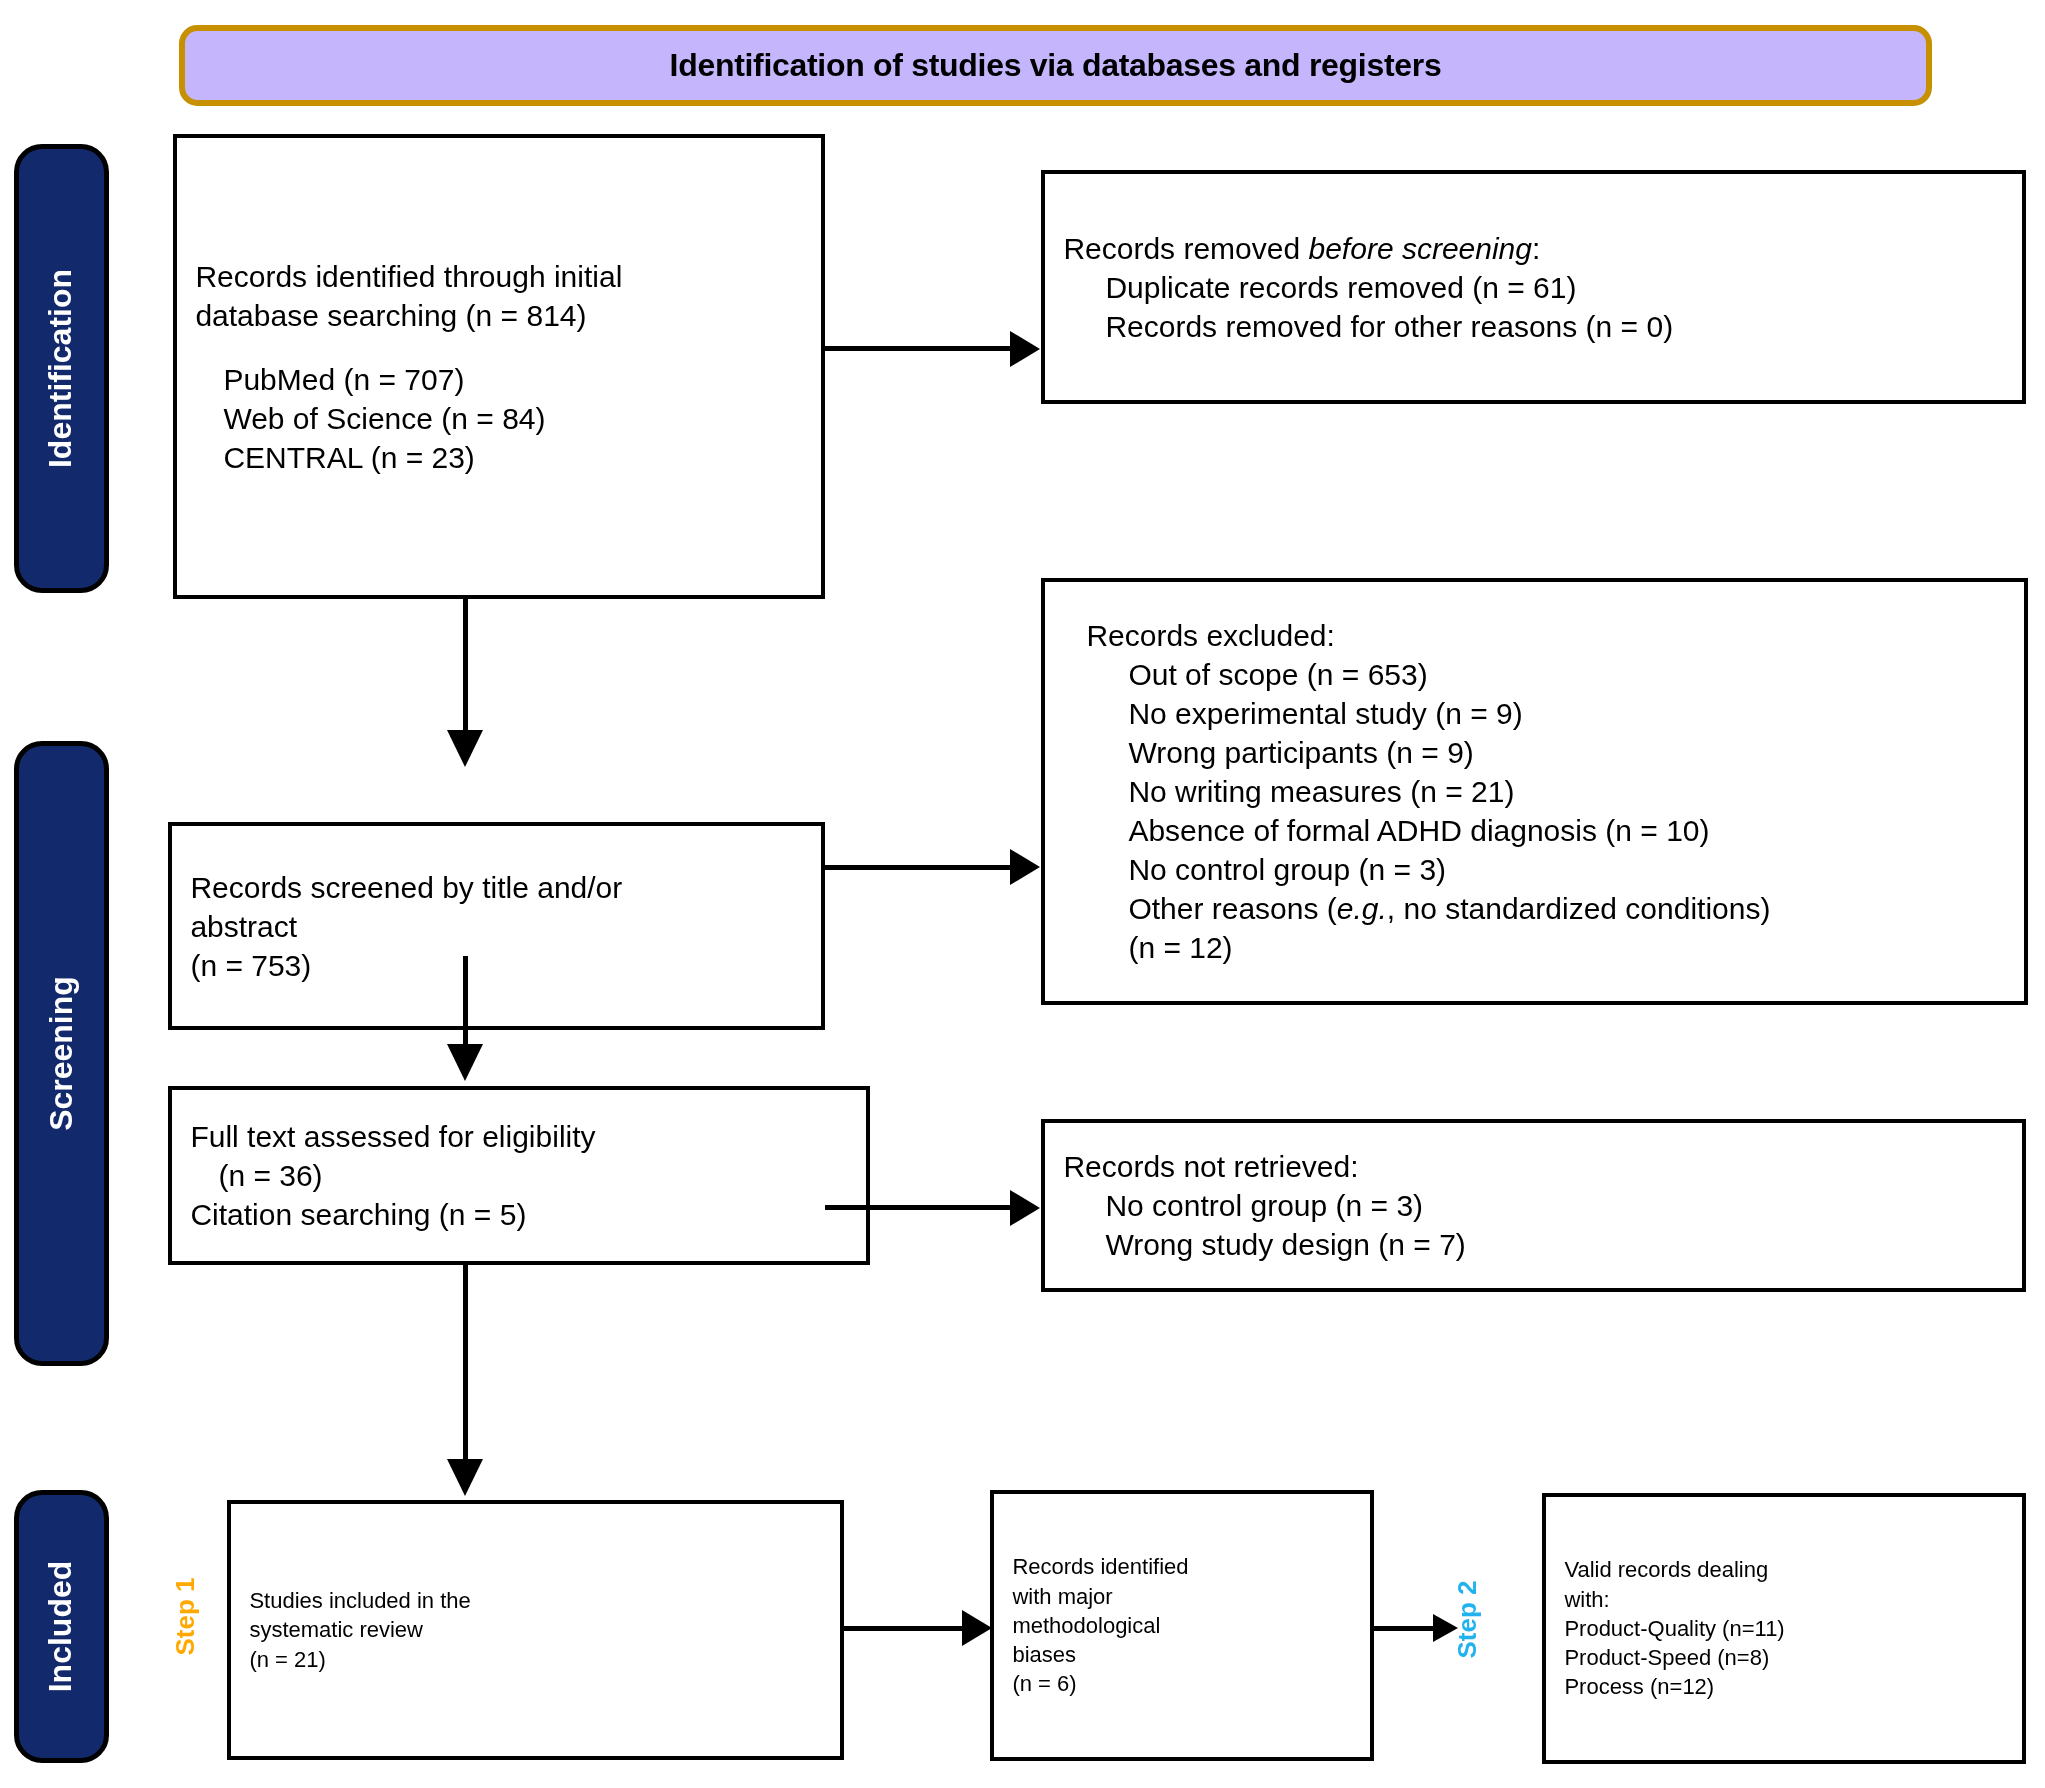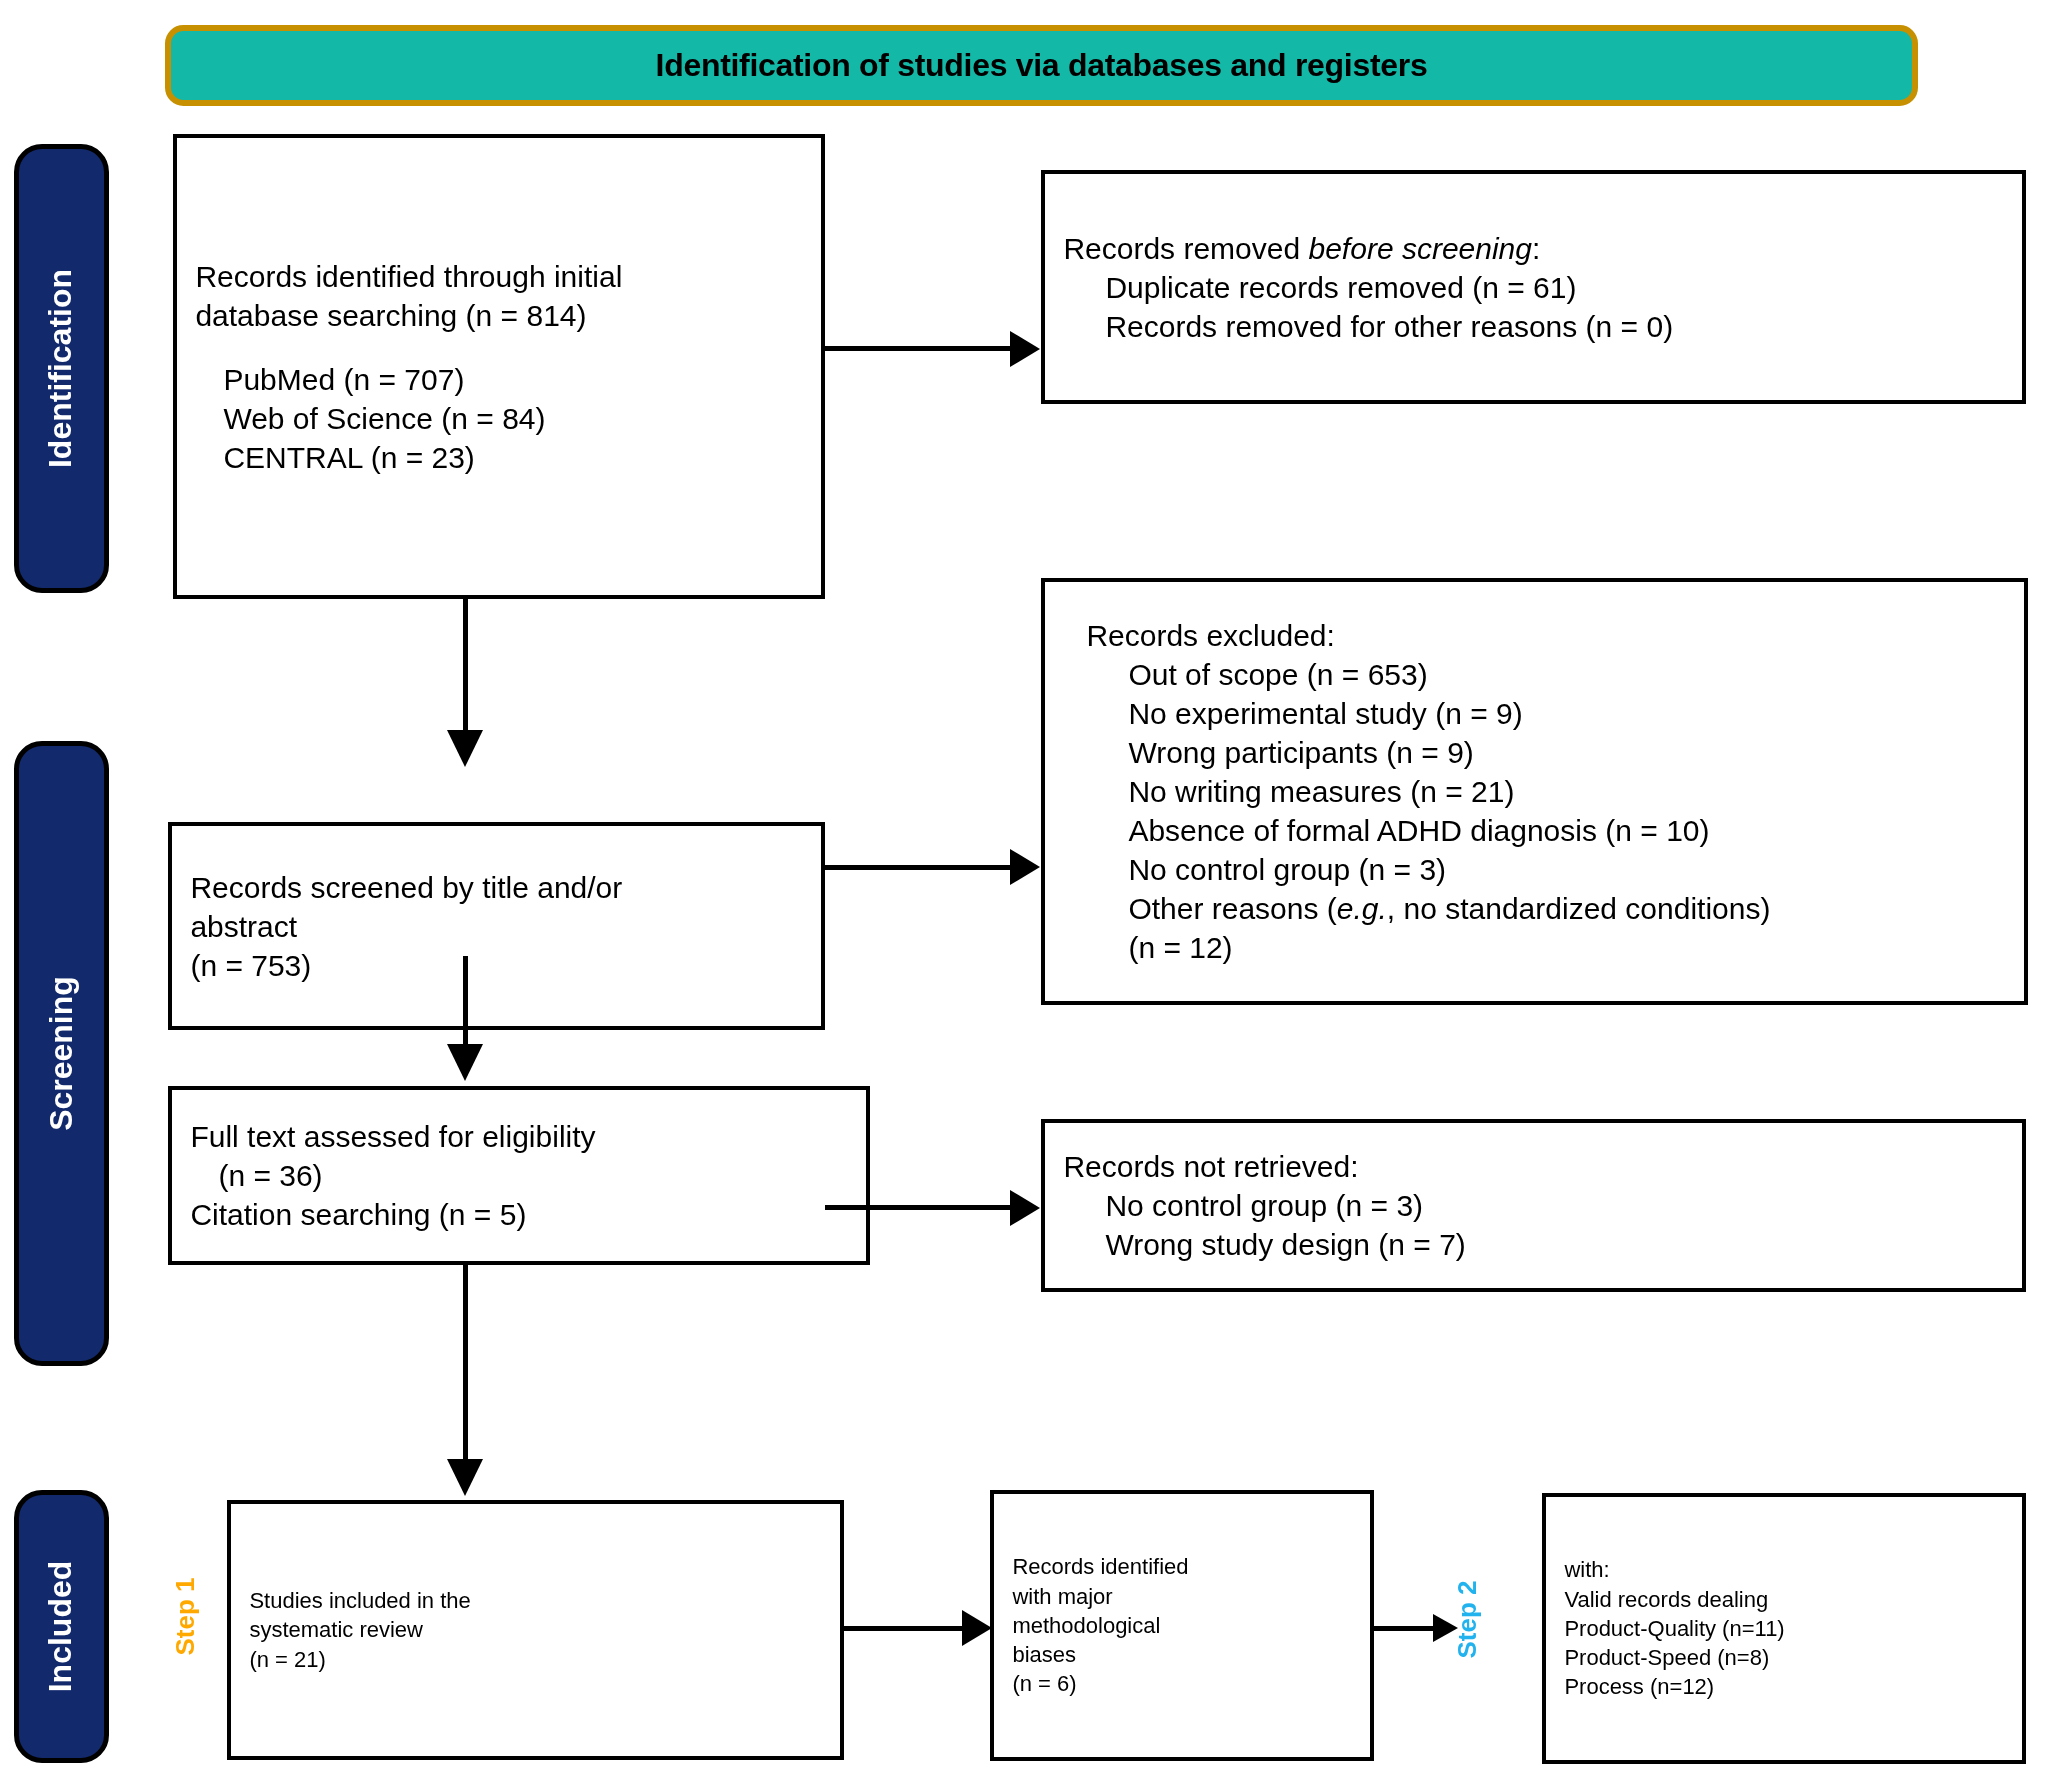--- a/index.html
+++ b/index.html
@@ -16,25 +16,25 @@
     position: relative;
     width: 2046px;
     height: 1789px;
     background: #ffffff;
     overflow: hidden;
   }
 
   
   .banner {
     position: absolute;
-    left: 165px;
+    left: 179px;
     top: 25px;
     width: 1753px;
     height: 81px;
-    background: #14b8a6;
+    background: #c4b5fd;
     border: 6px solid #c69000;
     border-radius: 18.4px;
     box-sizing: border-box;
     display: flex;
     align-items: center;
     justify-content: center;
   }
   .banner-text {
     font-size: 32px;
     font-weight: bold;
@@ -227,22 +227,22 @@
       <div class="ln">Records identified</div>
       <div class="ln">with major</div>
       <div class="ln">methodological</div>
       <div class="ln">biases</div>
       <div class="ln">(n = 6)</div>
     </div>
   </div>
 
   <div class="box" id="box-valid">
     <div class="body">
+      <div class="ln">Valid records dealing</div>
       <div class="ln">with:</div>
-      <div class="ln">Valid records dealing</div>
       <div class="ln">Product-Quality (n=11)</div>
       <div class="ln">Product-Speed (n=8)</div>
       <div class="ln">Process (n=12)</div>
     </div>
   </div>
 
   <div class="step-label" id="step1-label">Step 1</div>
   <div class="step-label" id="step2-label">Step 2</div>
 
   <div class="conn">

